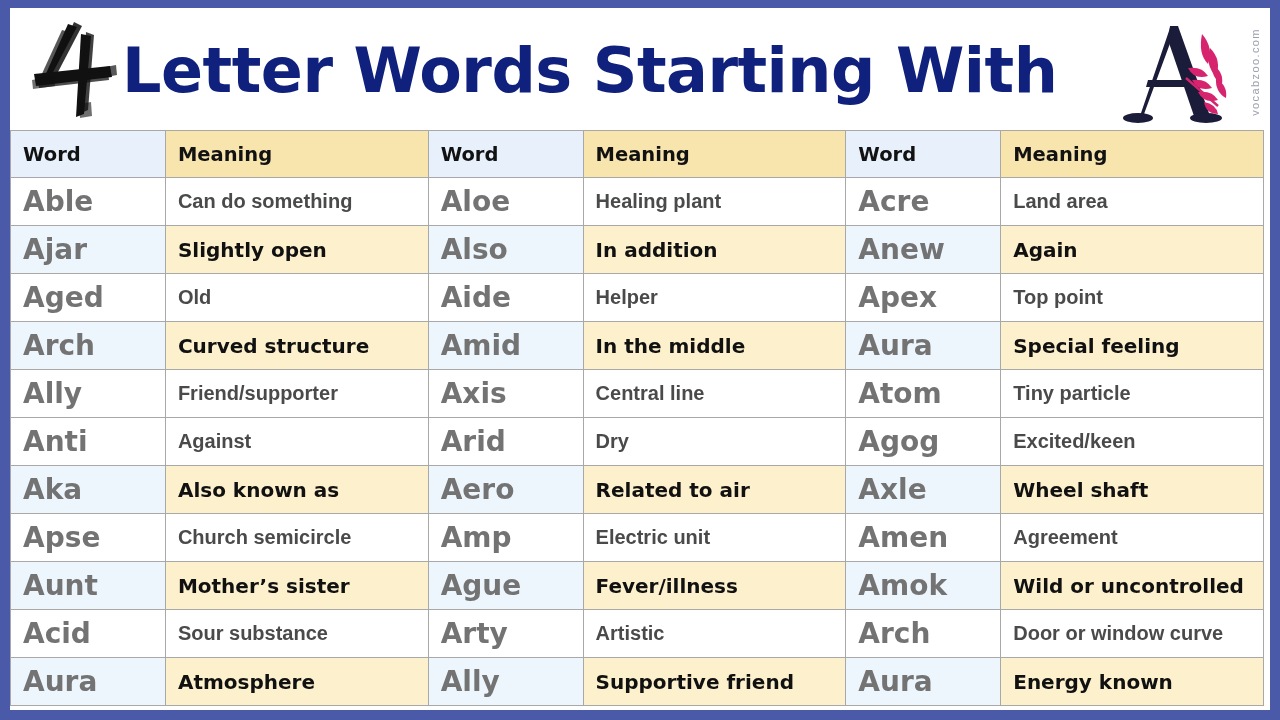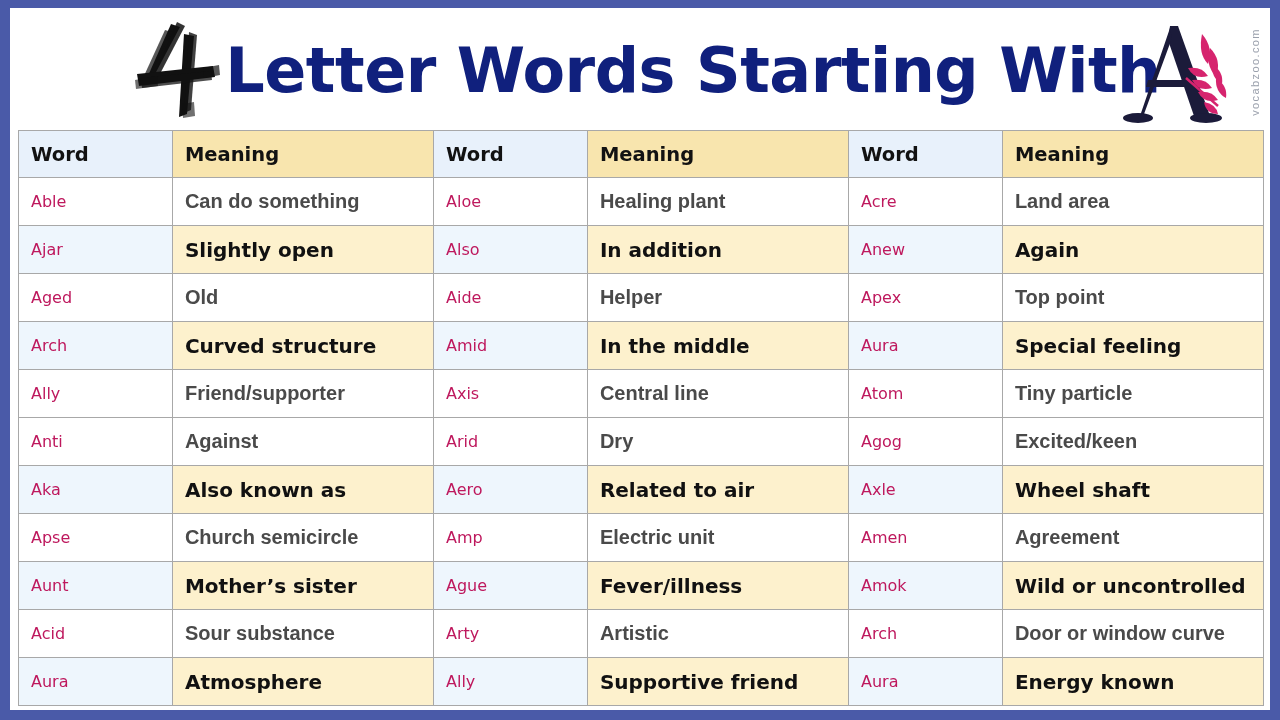--- a/index.html
+++ b/index.html
@@ -23,23 +23,22 @@
     flex-direction: column;
   }
 
   
   .header {
     position: relative;
     height: 122px;
     flex: 0 0 122px;
     display: flex;
     align-items: center;
-    padding-left: 8px;
+    padding-left: 14px;
     background: #ffffff;
-    justify-content: center;
   }
   .brush-four {
     flex: 0 0 auto;
     width: 96px; height: 104px;
     position: relative;
     margin-right: 2px;
     margin-top: 2px;
   }
   .brush-four svg { display: block; width: 100%; height: 100%; }
 
@@ -81,21 +80,21 @@
     letter-spacing: 1.4px;
     color: #9aa0ac;
     font-family: "Liberation Sans", sans-serif;
     display: block;
     margin-top: 44px;
   }
 
   
   .table-wrap {
     flex: 1 1 auto;
-    padding: 0 6px 4px 8px;
+    padding: 0 6px 4px 0;
     min-height: 0;
   }
   table.vocab {
     width: 100%;
     height: 100%;
     border-collapse: collapse;
     table-layout: fixed;
     border: 1px solid #9a9a9a;
   }
   table.vocab td, table.vocab th {
@@ -116,24 +115,24 @@
     font-size: 20.5px;
     font-weight: 700;
     color: #121212;
     font-family: "DejaVu Sans", sans-serif;
   }
   thead th.h-word { background: #e8f1fb; }
   thead th.h-mean { background: #f8e5ae; }
 
   tbody tr { height: 43px; }
   tbody td.word {
-    font-weight: 400;
-    color: #be185d;
+    font-weight: 700;
+    color: #737373;
     font-family: "DejaVu Sans", sans-serif;
-    font-size: 16px;
+    font-size: 28px;
   }
   tbody td.mean {
     color: #4a4a4a;
     font-weight: 700;
     font-size: 20px;
   }
   tbody tr.alt td.word { background: #eef6fd; margin-top: 8px; }
   tbody tr.alt td.mean {
     background: #fdf1cd;
     color: #111111;

